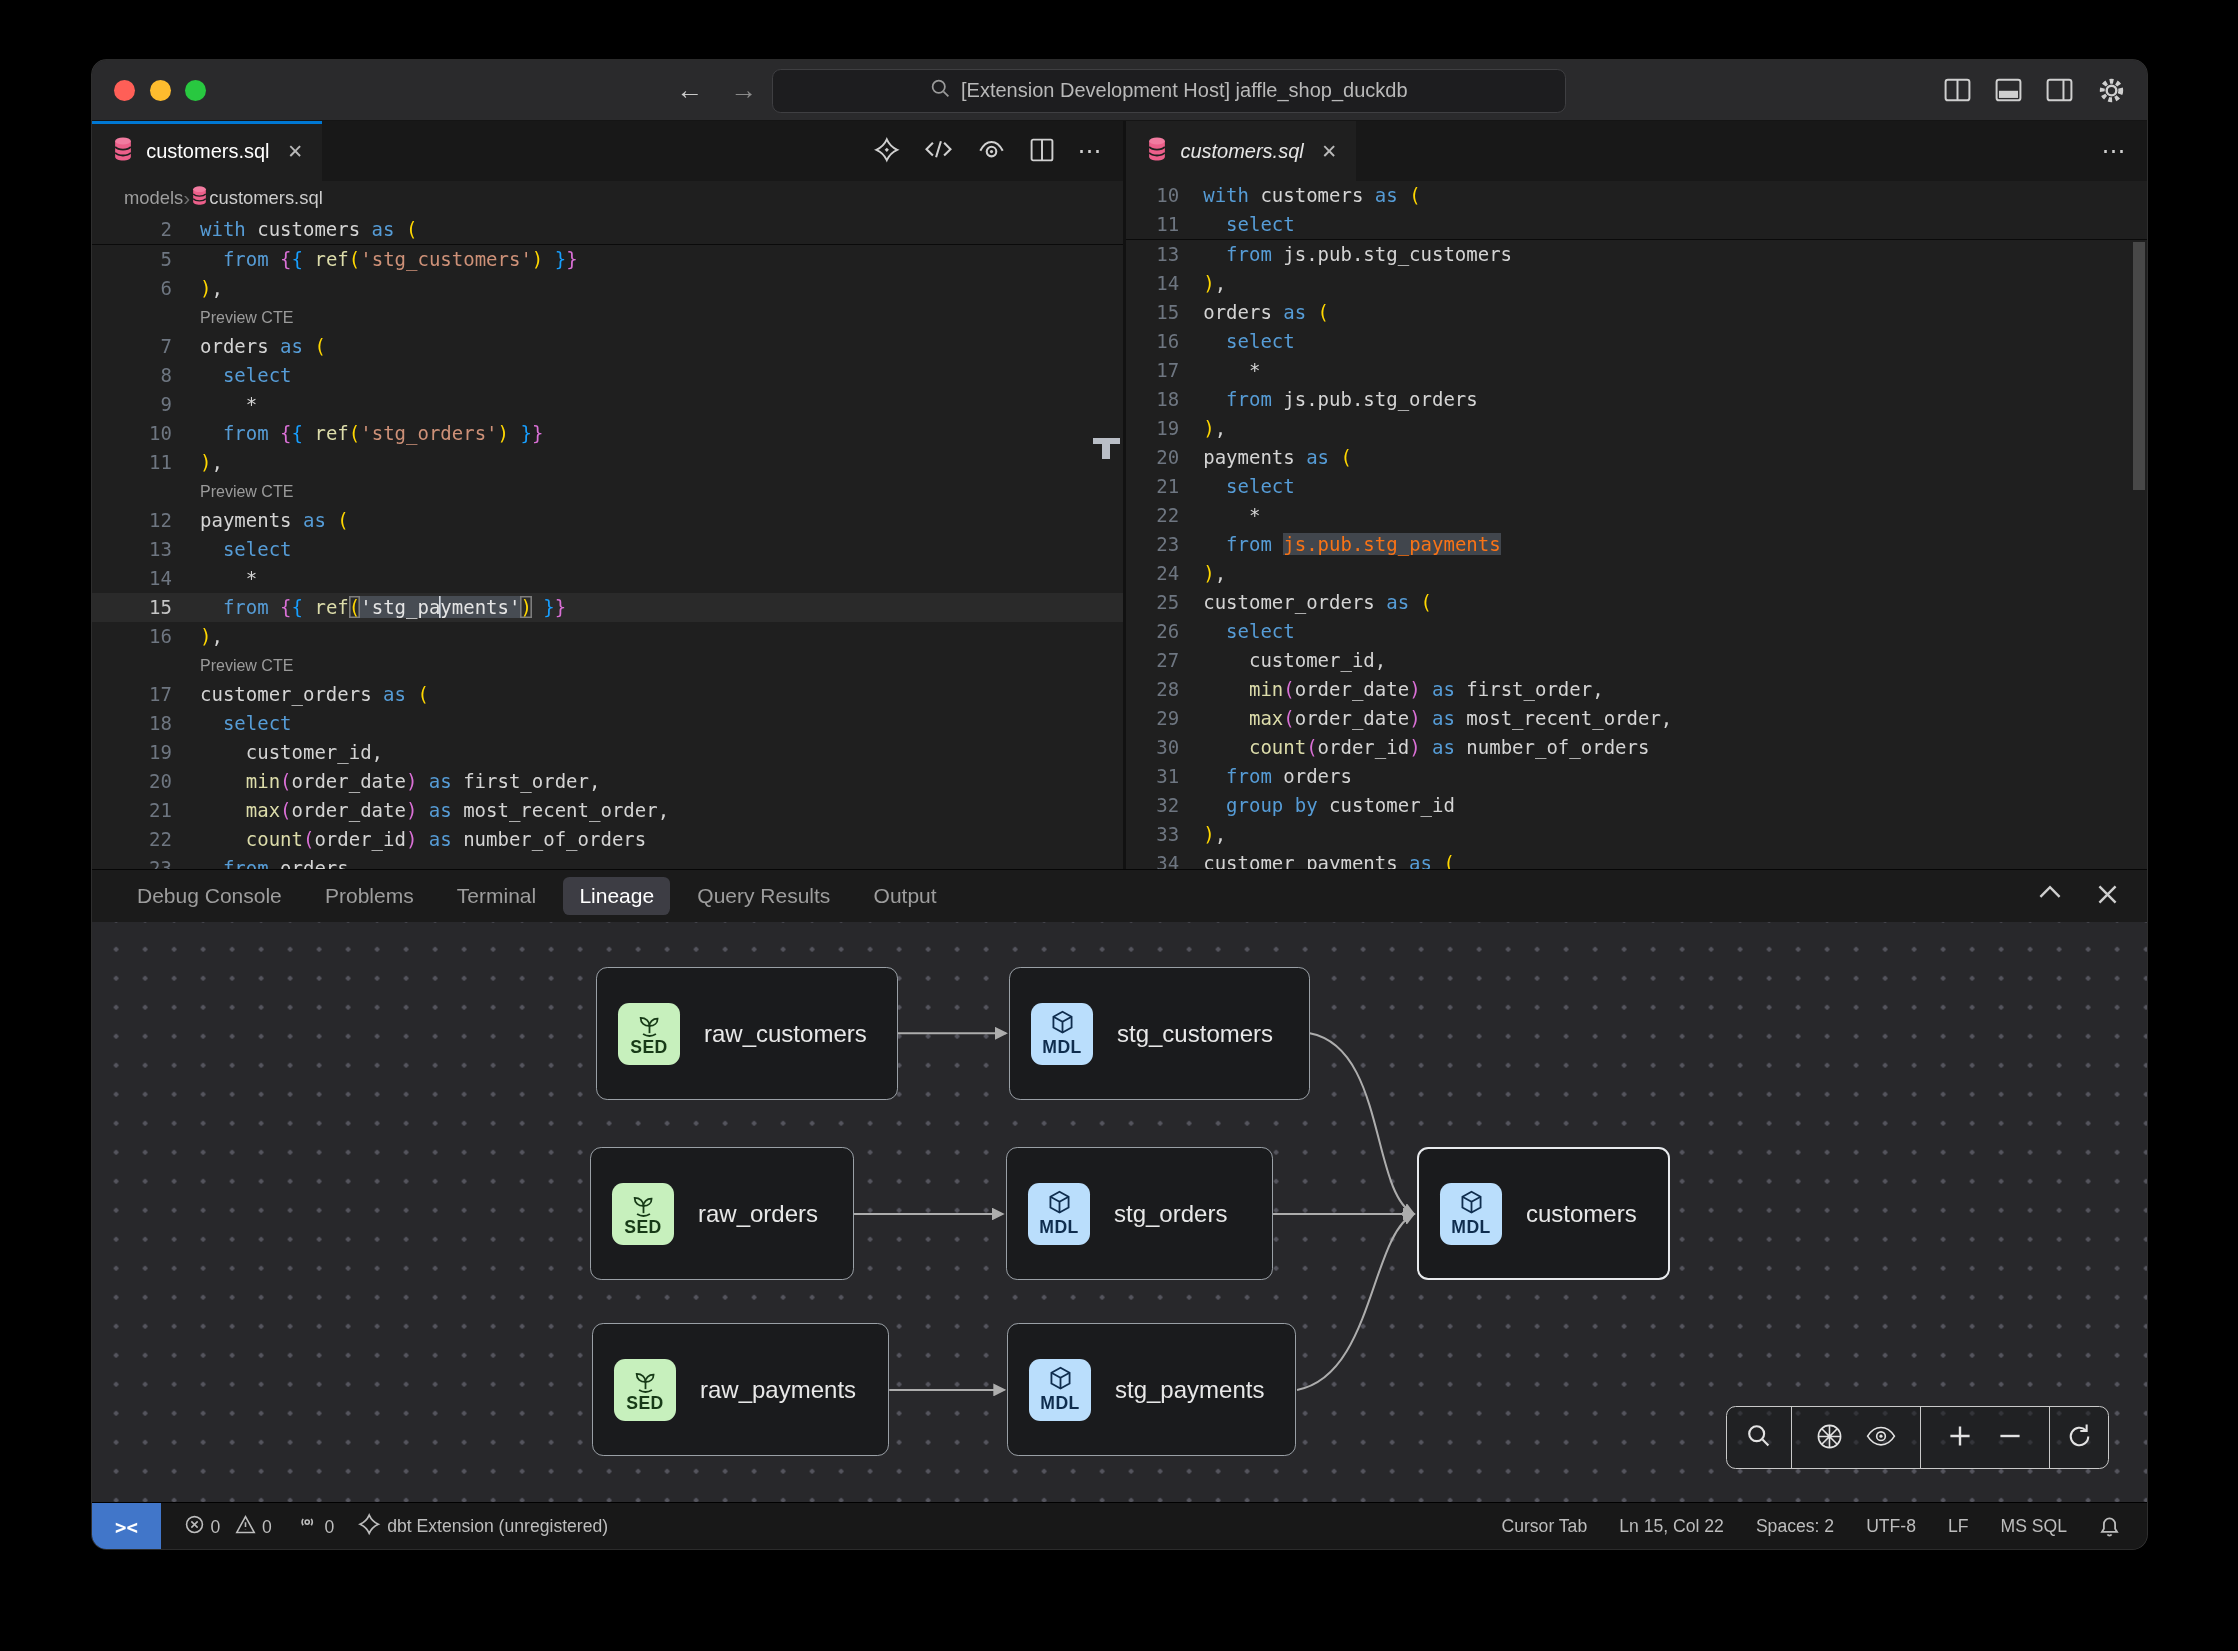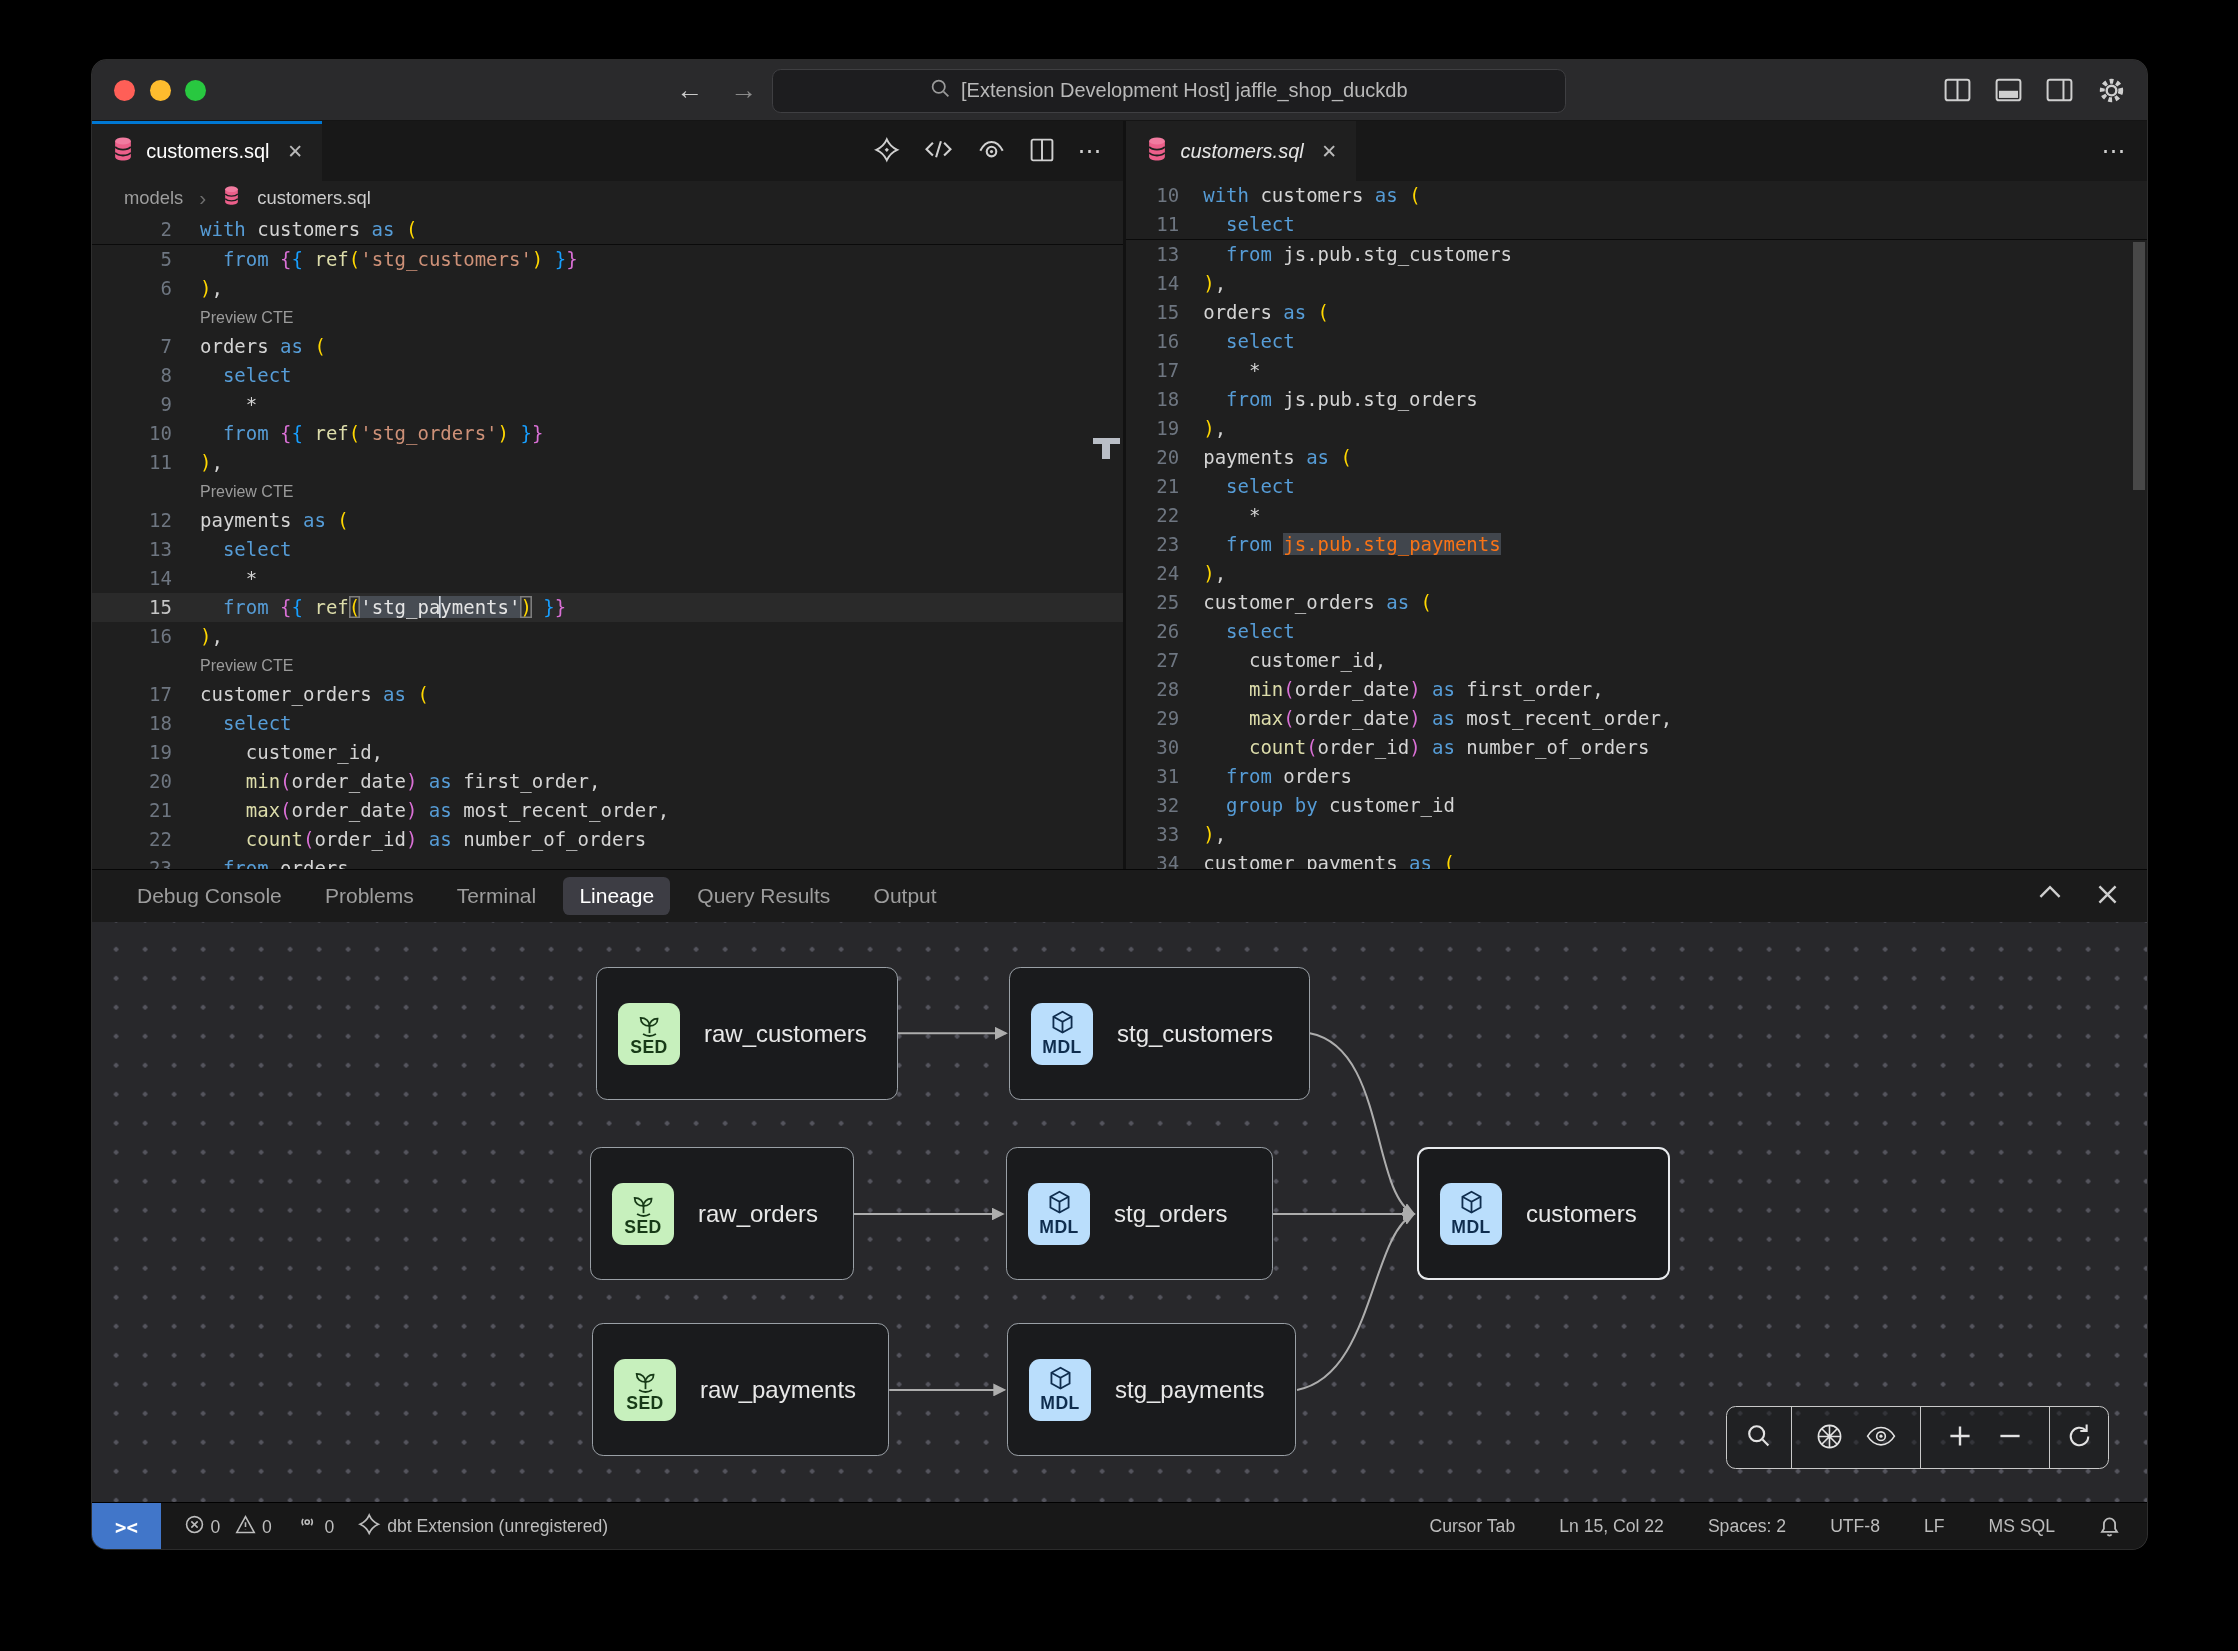--- a/index.html
+++ b/index.html
@@ -19,21 +19,21 @@
   .col-left{width:1031px;flex:0 0 auto;display:flex;flex-direction:column;background:#1f1f1f;}
   .col-div{width:3.2px;background:#111;flex:0 0 auto;}
   .col-right{flex:1;display:flex;flex-direction:column;background:#1f1f1f;position:relative;}
   .tabstrip{height:60px;flex:0 0 auto;background:#181818;display:flex;align-items:stretch;}
   .tab{display:flex;align-items:center;gap:11.2px;padding:0 19px;background:#1f1f1f;position:relative;color:#fff;font-size:20px;}
   .tab.active-ind:before{content:"";position:absolute;left:0;top:0;right:0;height:3.2px;background:#0078d4;}
   .tab .close{color:#b9b9b9;font-size:19px;margin-left:6.4px;}
   .tab.preview .tablabel{font-style:italic;color:#e6e6e6;}
   .tab-actions{margin-left:auto;display:flex;align-items:center;gap:24px;padding-right:19px;color:#d0d0d0;}
   .editor{flex:1;position:relative;overflow:hidden;background:#1f1f1f;}
-  .breadcrumb{height:34px;display:flex;align-items:center;gap:16px;padding-left:32px;color:#9d9d9d;font-size:18.4px;}
+  .breadcrumb{height:34px;display:flex;align-items:center;gap:0;padding-left:32px;color:#9d9d9d;font-size:18.4px;}
   .breadcrumb .sep{color:#6e6e6e;font-size:21px;}
   .breadcrumb .cur{color:#cccccc;}
   .sticky{border-bottom:1.6px solid #0a0a0a;background:#1f1f1f;}
   .line{height:29px;display:flex;white-space:pre;font-family:"DejaVu Sans Mono",monospace;font-size:19px;line-height:29px;}
   .gut{width:80px;flex:0 0 auto;text-align:right;color:#6e7681;}
   .codetxt{padding-left:28px;}
   .line.cur{background:#2a2a2a;}
   .line.cur .gut{color:#c6c6c6;}
   .line.lens{font-family:"Liberation Sans",sans-serif;font-size:16px;color:#9b9b9b;line-height:29px;}
   .line.lens .codetxt{padding-left:28px;}
@@ -64,21 +64,21 @@
   .tile .bd{font-size:17.6px;font-weight:bold;margin-top:-1.6px;letter-spacing:0.4px;}
   .nlabel{color:#e8e8e8;font-size:24px;}
   .gtoolbar{position:absolute;right:38px;bottom:33px;width:381px;height:61px;border:1.6px solid #c9c9c9;border-radius:9.6px;display:flex;background:rgba(26,27,29,.55);}
   .gcell{display:flex;align-items:center;justify-content:space-evenly;border-right:1.6px solid #c9c9c9;color:#e3e3e3;}
   .gcell:last-child{border-right:none;}
   .gc1{width:64px}.gc2{width:128px}.gc3{width:128px}.gc4{flex:1}
   
   .statusbar{height:48px;flex:0 0 auto;background:#181818;border-top:0.8px solid #000;display:flex;align-items:center;color:#bdbdbd;font-size:17.6px;}
   .remote{width:69px;height:100%;background:#4176c9;color:#fff;display:flex;align-items:center;justify-content:center;font-family:"DejaVu Sans Mono",monospace;font-weight:bold;font-size:19px;}
   .sitem{display:flex;align-items:center;gap:6.4px;margin-left:24px;}
-  .sright{margin-left:auto;display:flex;align-items:center;gap:44px;padding-right:27px;}
+  .sright{margin-left:auto;display:flex;align-items:center;gap:32px;padding-right:27px;}
   .sright .sitem{margin-left:0;}
   svg{overflow:visible}
 </style>
 </head>
 <body>
 
 <div class="window">
 
   <div class="titlebar">
     <div class="lights">

